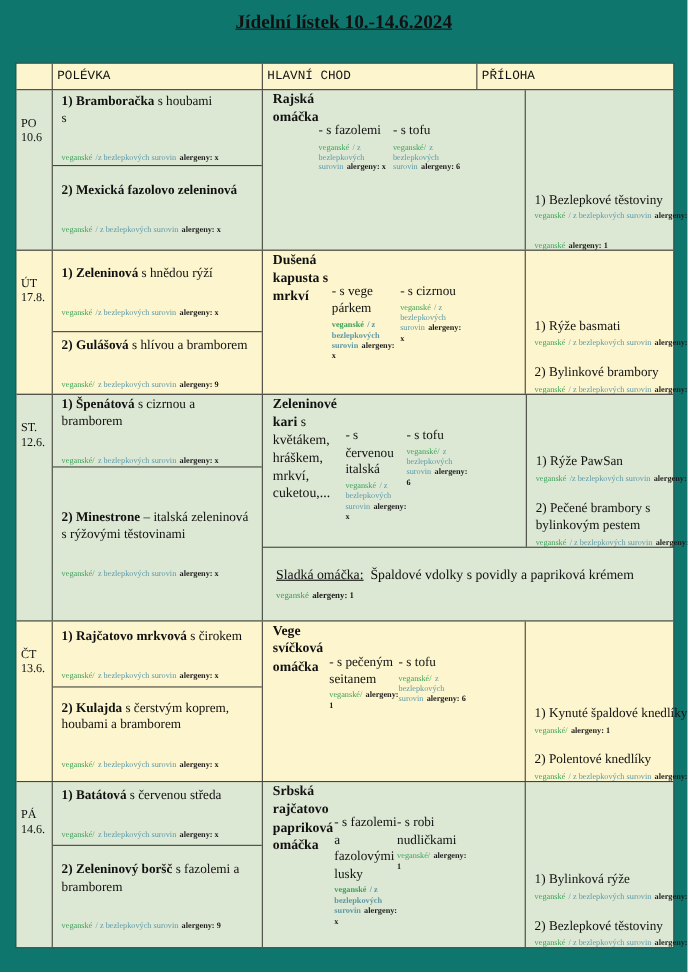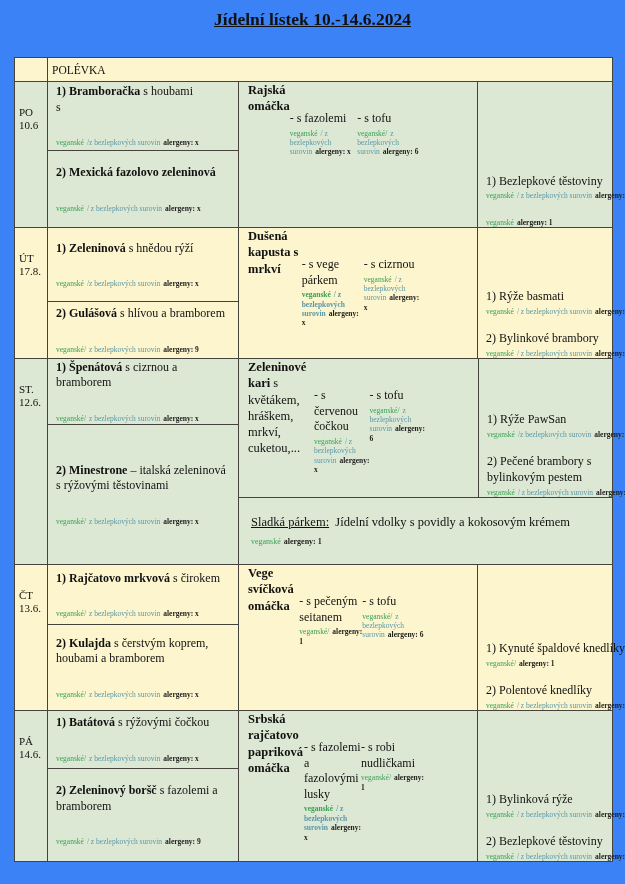--- a/index.html
+++ b/index.html
@@ -1,35 +1,35 @@
 <!DOCTYPE html>
 <html><head>
 <meta charset="utf-8">
 <style>
   :root { --b:#44443c; }
   html,body { margin:0; padding:0; background:#ffffff; }
   body { width:625px; height:884px; font-family:"Liberation Serif", serif; color:#111; }
-  .page { position:relative; width:625px; height:884px; background:#3b82f6; overflow:hidden; }
+  .page { position:relative; width:625px; height:884px; background:#0f766e; overflow:hidden; }
   .title { margin:0; padding-top:9px; text-align:center; font-size:17.5px; font-weight:bold; text-decoration:underline; }
   .menu-table { position:absolute; left:14px; top:57px; width:597px; border:1px solid var(--b); }
   .trow { display:flex; }
   .trow + .trow { border-top:1px solid var(--b); }
   .trow > * + * { border-left:1px solid var(--b); }
   .green { background:#dde8d4; }
   .yellow { background:#fcf5cd; }
   .c { box-sizing:border-box; }
   .col-day { width:32px; flex:0 0 32px; }
   .col-soup { width:191px; flex:0 0 191px; }
   .col-main { width:195px; flex:0 0 195px; }
   .col-side { width:179px; flex:0 0 179px; }
   .rightwrap { width:374px; flex:0 0 374px; display:flex; flex-direction:column; }
   .rw-top { display:flex; }
   .rw-top > * + * { border-left:1px solid var(--b); }
   .hrow { height:23px; }
-  .hcell { display:flex; align-items:center; padding-left:4px; font-size:11.5px; }
+  .hcell { display:flex; align-items:center; padding-left:4px; font-size:11.5px;font-family:Liberation Mono, monospace; }
   .day-cell { padding:24px 2px 0 4px; font-size:11px; line-height:1.2; }
   .soupcol-inner { display:flex; flex-direction:column; height:100%; }
   .soupcell { box-sizing:border-box; display:flex; flex-direction:column; justify-content:center; padding:2px 8px;gap:21px; }
   .bt { border-top:1px solid var(--b); }
   .dish { font-size:12px; line-height:1.3; }
   .pre { white-space:pre-wrap; }
   .tag { font-size:7.5px; line-height:1.25; margin-top:2px; }
   .tag .vg { color:#3aa157; margin-right:3px; }
   .tag .gf { color:#5b98a8; margin-right:3px; }
   .tag .al { color:#1c1c1c; font-weight:bold; }
@@ -49,20 +49,22 @@
 <body>
 
 <div class="page">
   <h1 class="title">Jídelní lístek 10.-14.6.2024</h1>
 
   <div class="menu-table">
 
     <div class="trow hrow yellow">
       <div class="c col-day hcell"></div>
       <div class="c col-soup hcell">POLÉVKA</div>
+      <div class="c col-main hcell">HLAVNÍ CHOD</div>
+      <div class="c col-side hcell">PŘÍLOHA</div>
     </div>
 
     <div class="trow green" style="height:145px">
       <div class="c col-day day-cell">
         <div>PO</div>
         <div>10.6</div>
       </div>
       <div class="c col-soup">
         <div class="soupcol-inner">
           <div class="soupcell" style="height:68px">
@@ -153,41 +155,41 @@
             <div class="dish"><b>2) Minestrone</b><span class="pre"> – italská zeleninová s rýžovými těstovinami</span></div>
             <div class="tag"><span class="vg">veganské/</span><span class="gf">z bezlepkových surovin</span><span class="al">alergeny: x</span></div>
           </div>
         </div>
       </div>
       <div class="rightwrap">
         <div class="rw-top" style="height:138px">
           <div class="c col-main maincol" style="height:100%">
             <div class="dish main-title"><b>Zeleninové kari</b><span class="pre"> s květákem, hráškem, mrkví, cuketou,...</span></div>
             <div class="variant">
-              <div class="dish">- s červenou čočkou</div>
+              <div class="dish">- s červenou italská</div>
               <div class="tag"><span class="vg">veganské</span><span class="gf">/ z bezlepkových surovin</span><span class="al">alergeny: x</span></div>
             </div>
             <div class="variant">
               <div class="dish">- s tofu</div>
               <div class="tag"><span class="vg">veganské/</span><span class="gf">z bezlepkových surovin</span><span class="al">alergeny: 6</span></div>
             </div>
           </div>
           <div class="c col-side sidecol" style="height:100%">
             <div class="sideitem">
               <div class="dish">1) Rýže PawSan</div>
               <div class="tag"><span class="vg">veganské</span><span class="gf">/z bezlepkových surovin</span><span class="al">alergeny: x</span></div>
             </div>
             <div class="sideitem">
               <div class="dish">2) Pečené brambory s bylinkovým pestem</div>
               <div class="tag"><span class="vg">veganské</span><span class="gf">/ z bezlepkových surovin</span><span class="al">alergeny: x</span></div>
             </div>
           </div>
         </div>
         <div class="c sweetcell bt" style="height:67px">
-          <div class="sweetline"><span class="sw-label">Sladká párkem:</span><span class="pre">  Jídelní vdolky s povidly a kokosovým krémem</span></div>
+          <div class="sweetline"><span class="sw-label">Sladká omáčka:</span><span class="pre">  Špaldové vdolky s povidly a papriková krémem</span></div>
           <div class="tag sweet-tag"><span class="vg">veganské</span><span class="al">alergeny: 1</span></div>
         </div>
       </div>
     </div>
 
     <div class="trow yellow" style="height:145px">
       <div class="c col-day day-cell">
         <div>ČT</div>
         <div>13.6.</div>
       </div>
@@ -227,21 +229,21 @@
     </div>
 
     <div class="trow green" style="height:150px">
       <div class="c col-day day-cell">
         <div>PÁ</div>
         <div>14.6.</div>
       </div>
       <div class="c col-soup">
         <div class="soupcol-inner">
           <div class="soupcell" style="height:63px">
-            <div class="dish"><b>1) Batátová</b><span class="pre"> s rýžovými čočkou</span></div>
+            <div class="dish"><b>1) Batátová</b><span class="pre"> s červenou středa</span></div>
             <div class="tag"><span class="vg">veganské/</span><span class="gf">z bezlepkových surovin</span><span class="al">alergeny: x</span></div>
           </div>
           <div class="soupcell bt" style="height:104px">
             <div class="dish"><b>2) Zeleninový boršč</b><span class="pre"> s fazolemi a bramborem</span></div>
             <div class="tag"><span class="vg">veganské</span><span class="gf">/ z bezlepkových surovin</span><span class="al">alergeny: 9</span></div>
           </div>
         </div>
       </div>
       <div class="c col-main maincol">
         <div class="dish main-title"><b>Srbská rajčatovo papriková omáčka</b><span class="pre"></span></div>

